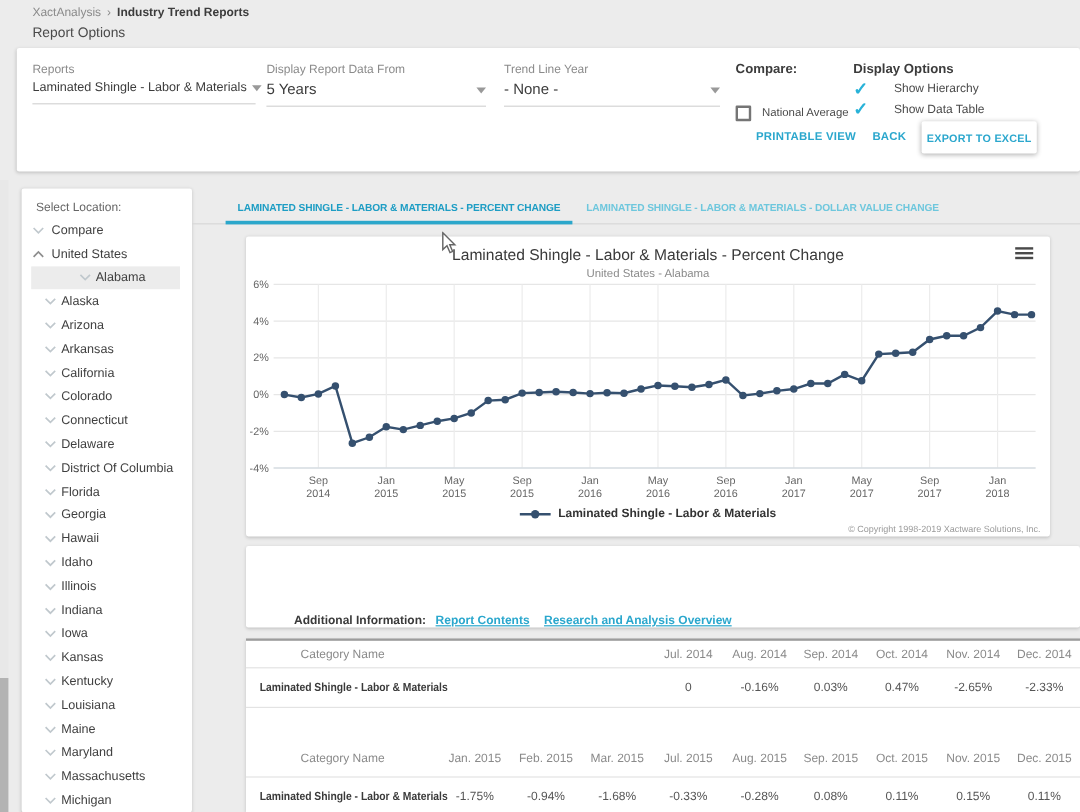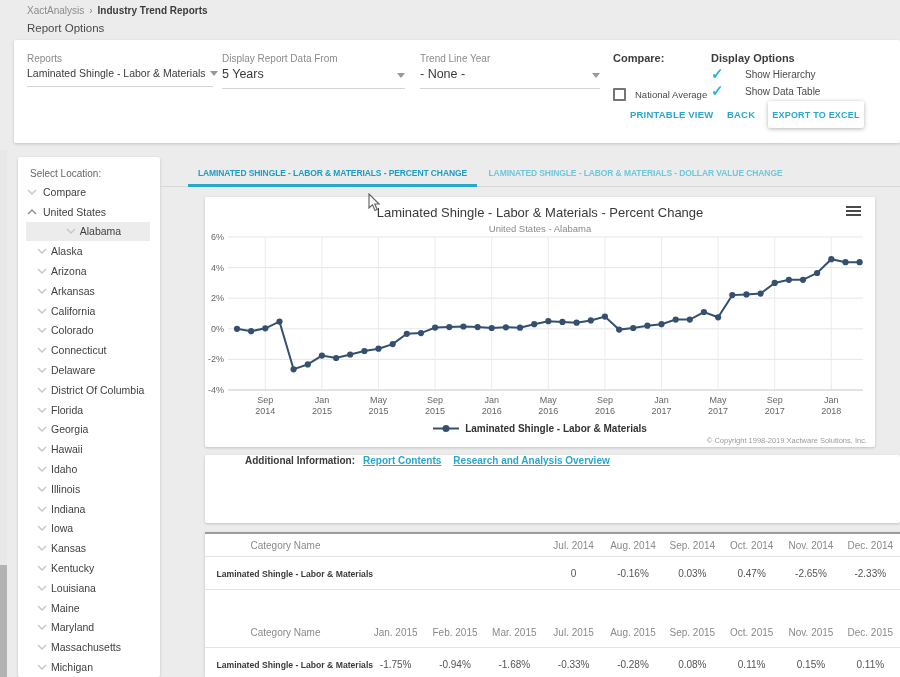--- a/index.html
+++ b/index.html
@@ -48,21 +48,21 @@
   
   #chart-card { left:205px; top:197px; width:670px; height:250px; }
   #chart-title { position:absolute; top:8px; width:100%; text-align:center; font-size:13px; color:#3a3a3a; }
   #chart-subtitle { position:absolute; top:26px; width:100%; text-align:center; font-size:9.5px; color:#8a8a8a; }
   #hamburger { position:absolute; right:14px; top:9px; width:15px; }
   #hamburger div { height:2px; background:#4a4a4a; margin-bottom:2px; }
   #chart-svg { position:absolute; left:0; top:0; }
   #legend { position:absolute; top:226px; width:100%; display:flex; justify-content:center; align-items:center; gap:6px; font-size:10px; font-weight:bold; color:#333; }
   #copyright { position:absolute; right:8px; top:239px; font-size:7.5px; color:#9a9a9a; }
   
-  #info-card { left:205px; top:455px; width:695px; height:68px; display:flex; align-items:flex-start; padding-left:40px; }
+  #info-card { left:205px; top:455px; width:695px; height:68px; display:flex; align-items:flex-end; padding-left:40px; }
   #info-label { font-size:10px; font-weight:bold; color:#3a3a3a; margin-right:8px; }
   .info-link { font-size:10px; color:#2aa7cd; text-decoration:underline; margin-right:12px; font-weight:bold; }
   
   #table-card { left:205px; top:532px; width:695px; height:145px; border-top:2px solid #9c9c9c; border-radius:0; overflow:hidden; }
   .trow { display:grid; grid-template-columns:161px repeat(9,59.33px); align-items:center; }
   .thead1 { height:23px; border-bottom:1px solid #e3e3e3; }
   .thead2 { height:30px; border-bottom:1px solid #e3e3e3; }
   .tdata { height:33px; border-bottom:1px solid #e3e3e3; }
   .tdata.last { border-bottom:none; }
   .spacer { height:28px; }

